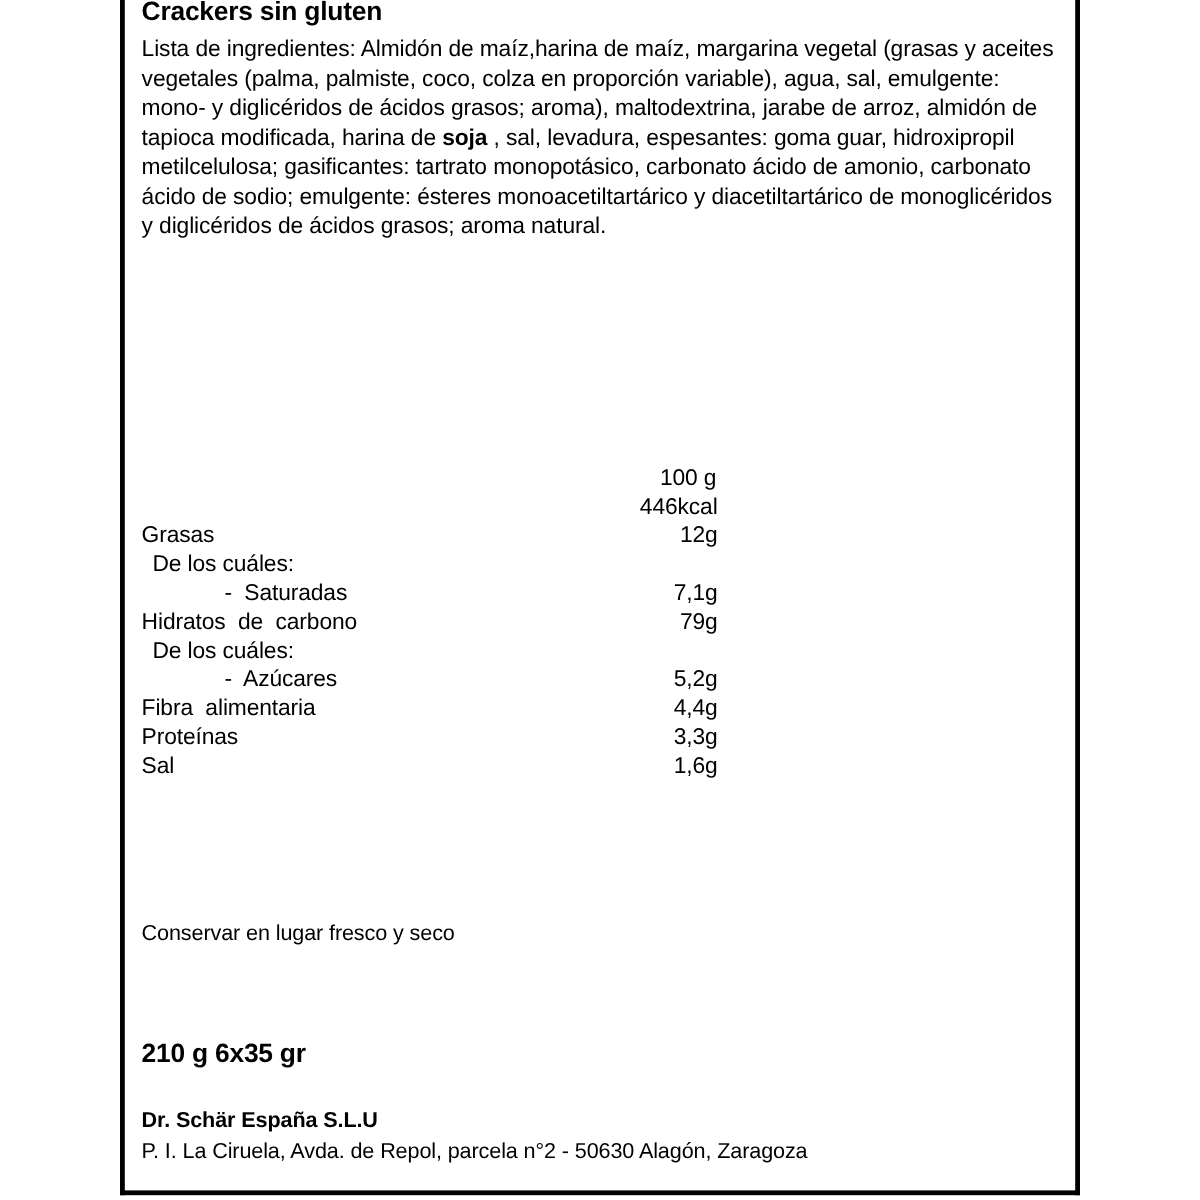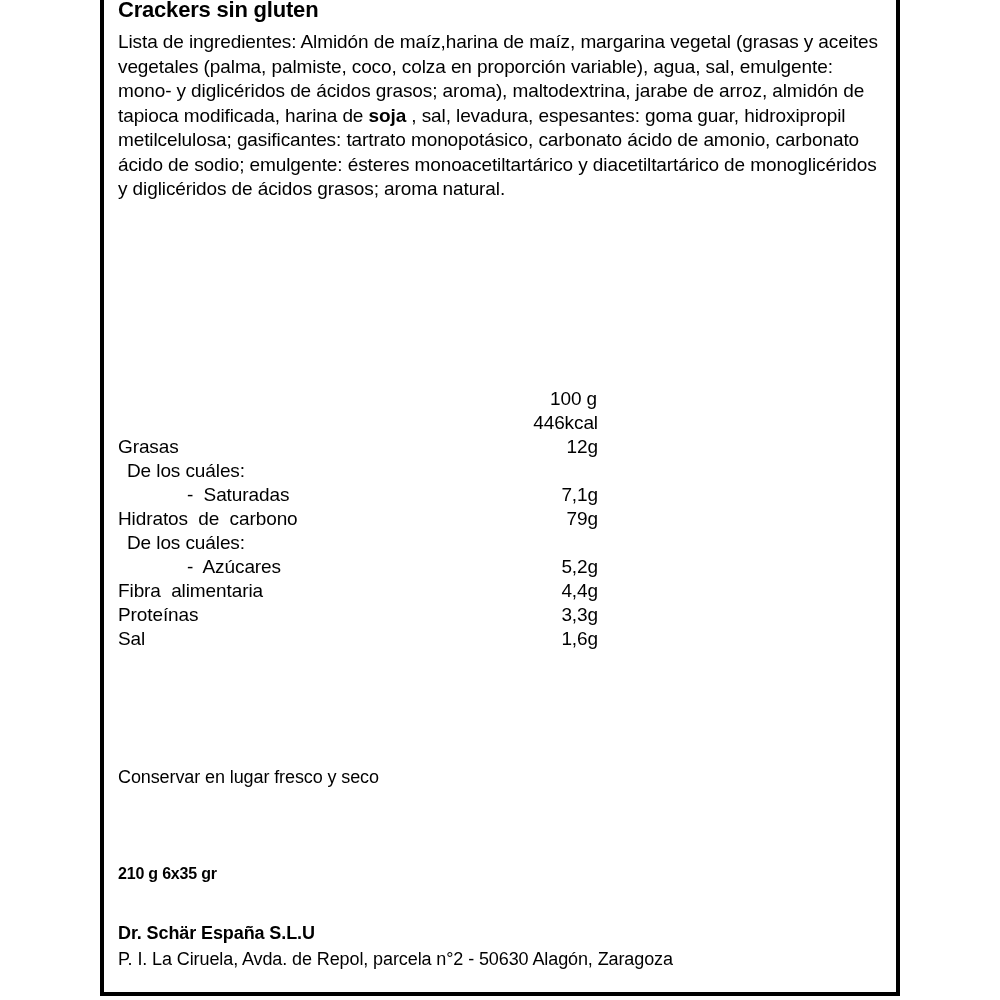--- a/index.html
+++ b/index.html
@@ -94,21 +94,21 @@
     left: 14px;
     top: 771px;
     font-size: 18px;
     letter-spacing: -0.1px;
     white-space: nowrap;
   }
   #weight-line {
     position: absolute;
     left: 14px;
     top: 869px;
-    font-size: 16px;
+    font-size: 22px;
     font-weight: bold;
     letter-spacing: -0.2px;
     white-space: nowrap;
     text-align: center;
   }
   #company-name {
     position: absolute;
     left: 14px;
     top: 927px;
     font-size: 18px;

